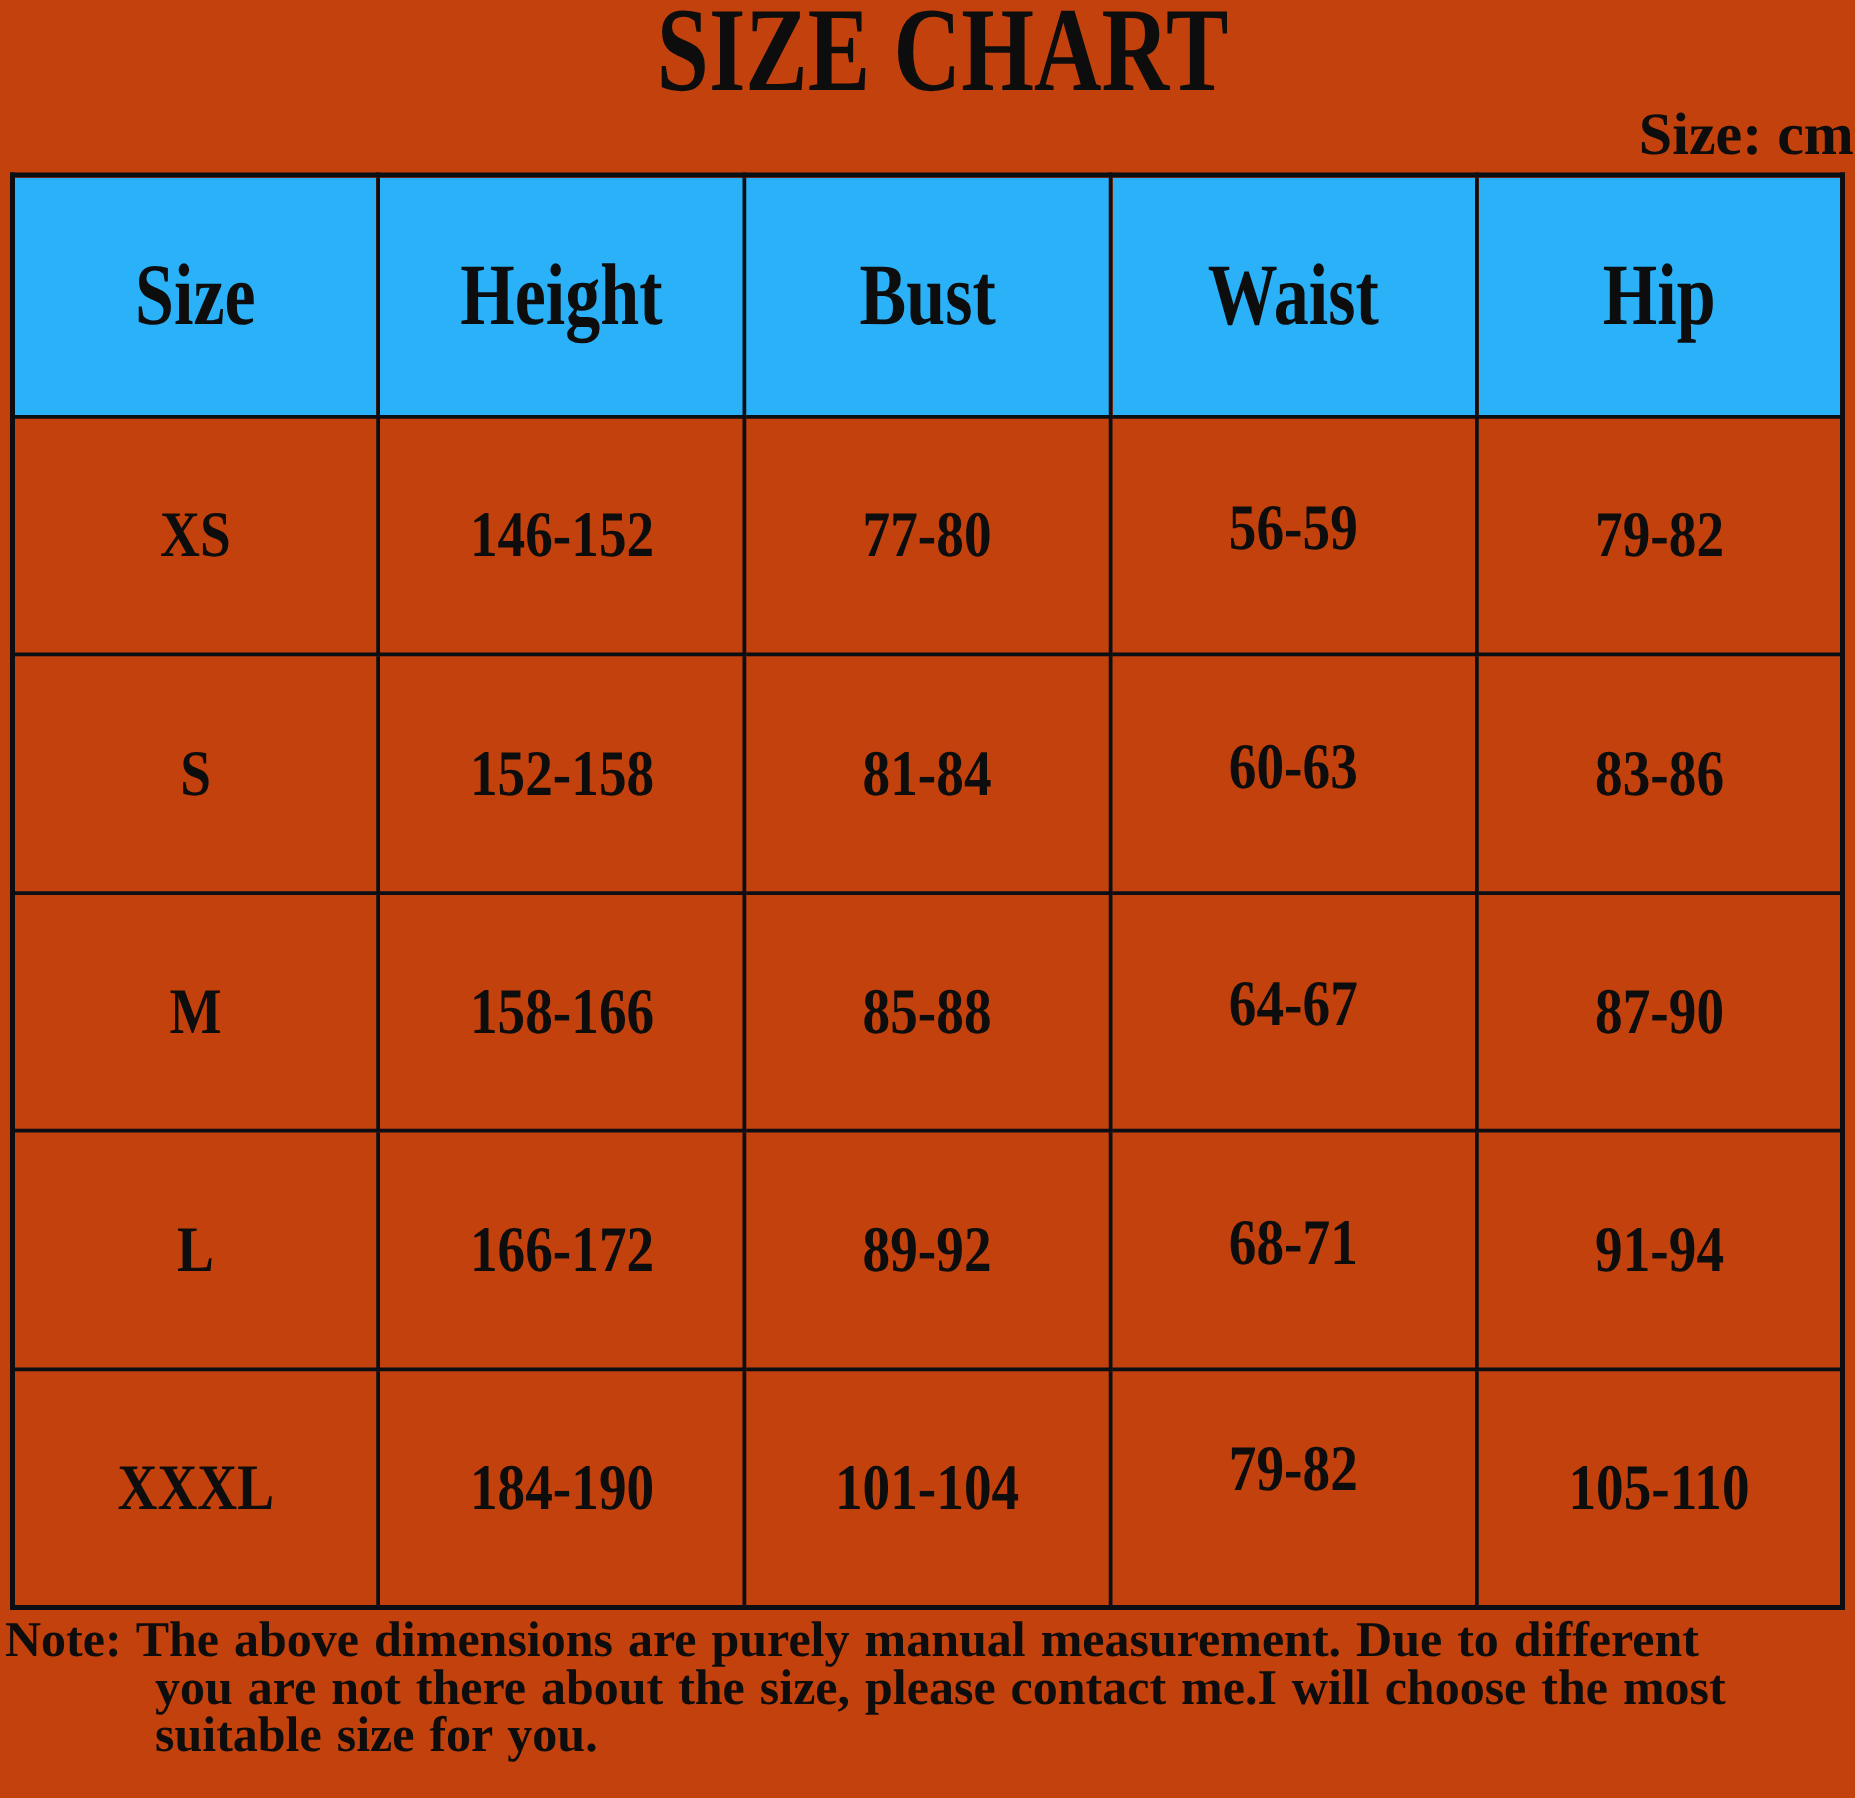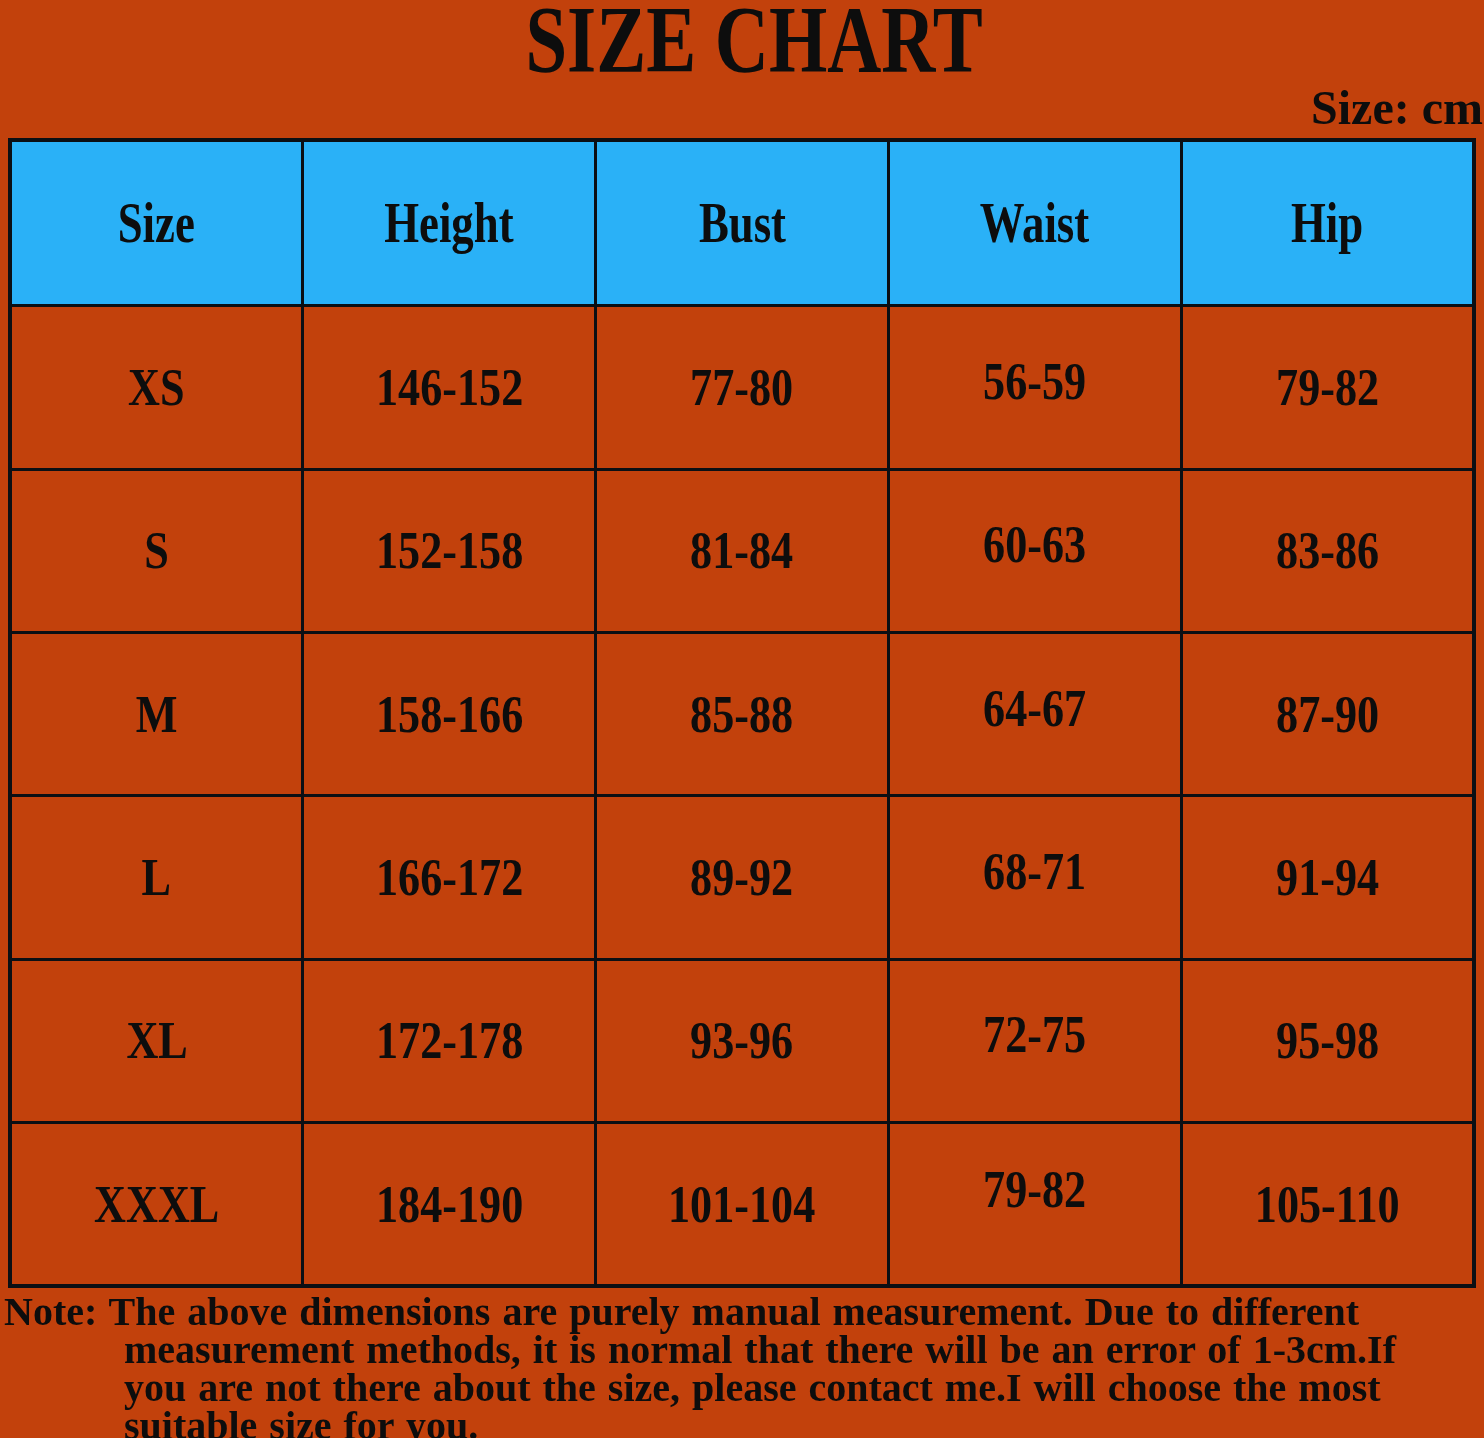--- a/index.html
+++ b/index.html
@@ -31,21 +31,21 @@
   }
   .size-table th, .size-table td {
     border:3px solid var(--border-color, #0b0f14);
     text-align:center; vertical-align:middle; padding:0;
     overflow:hidden; white-space:nowrap;
   }
   .size-table tr { height:143px; }
   .size-table tr.header-row { height:145px; }
   .size-table th {
     background:var(--header-bg, #2ab1f7);
-    font-size:56px;
+    font-size:70px;
   }
   .size-table th .sq { display:inline-block; transform:scaleX(0.80); transform-origin:50% 50%; }
   .size-table td { font-size:52px; }
   .size-table td .sq { display:inline-block; transform:scaleX(0.85); transform-origin:50% 50%; }
   .size-table td.waist .sq { position:relative; top:-6px; }
   .size-table tr.row-last td.waist .sq { top:-15px; }
   .note {
     position:absolute; left:4px; top:1293px; width:1476px;
     font-size:40px; line-height:38px; word-spacing:2px;
   }
@@ -98,37 +98,29 @@
         <td class="waist"><span class="sq">64-67</span></td>
         <td><span class="sq">87-90</span></td>
       </tr>
       <tr>
         <td><span class="sq">L</span></td>
         <td><span class="sq">166-172</span></td>
         <td><span class="sq">89-92</span></td>
         <td class="waist"><span class="sq">68-71</span></td>
         <td><span class="sq">91-94</span></td>
       </tr>
-      <tr>
-        <td><span class="sq">XL</span></td>
-        <td><span class="sq">172-178</span></td>
-        <td><span class="sq">93-96</span></td>
-        <td class="waist"><span class="sq">72-75</span></td>
-        <td><span class="sq">95-98</span></td>
-      </tr>
       <tr class="row-last">
         <td><span class="sq">XXXL</span></td>
         <td><span class="sq">184-190</span></td>
         <td><span class="sq">101-104</span></td>
         <td class="waist"><span class="sq">79-82</span></td>
         <td><span class="sq">105-110</span></td>
       </tr>
     </tbody>
   </table>
 
   <div class="note">
     <div class="note-line">Note: The above dimensions are purely manual measurement. Due to different</div>
-    <div class="note-line indent">measurement methods, it is normal that there will be an error of 1-3cm.If</div>
     <div class="note-line indent">you are not there about the size, please contact me.I will choose the most</div>
     <div class="note-line indent">suitable size for you.</div>
   </div>
 
 </div>
 
 </body></html>

